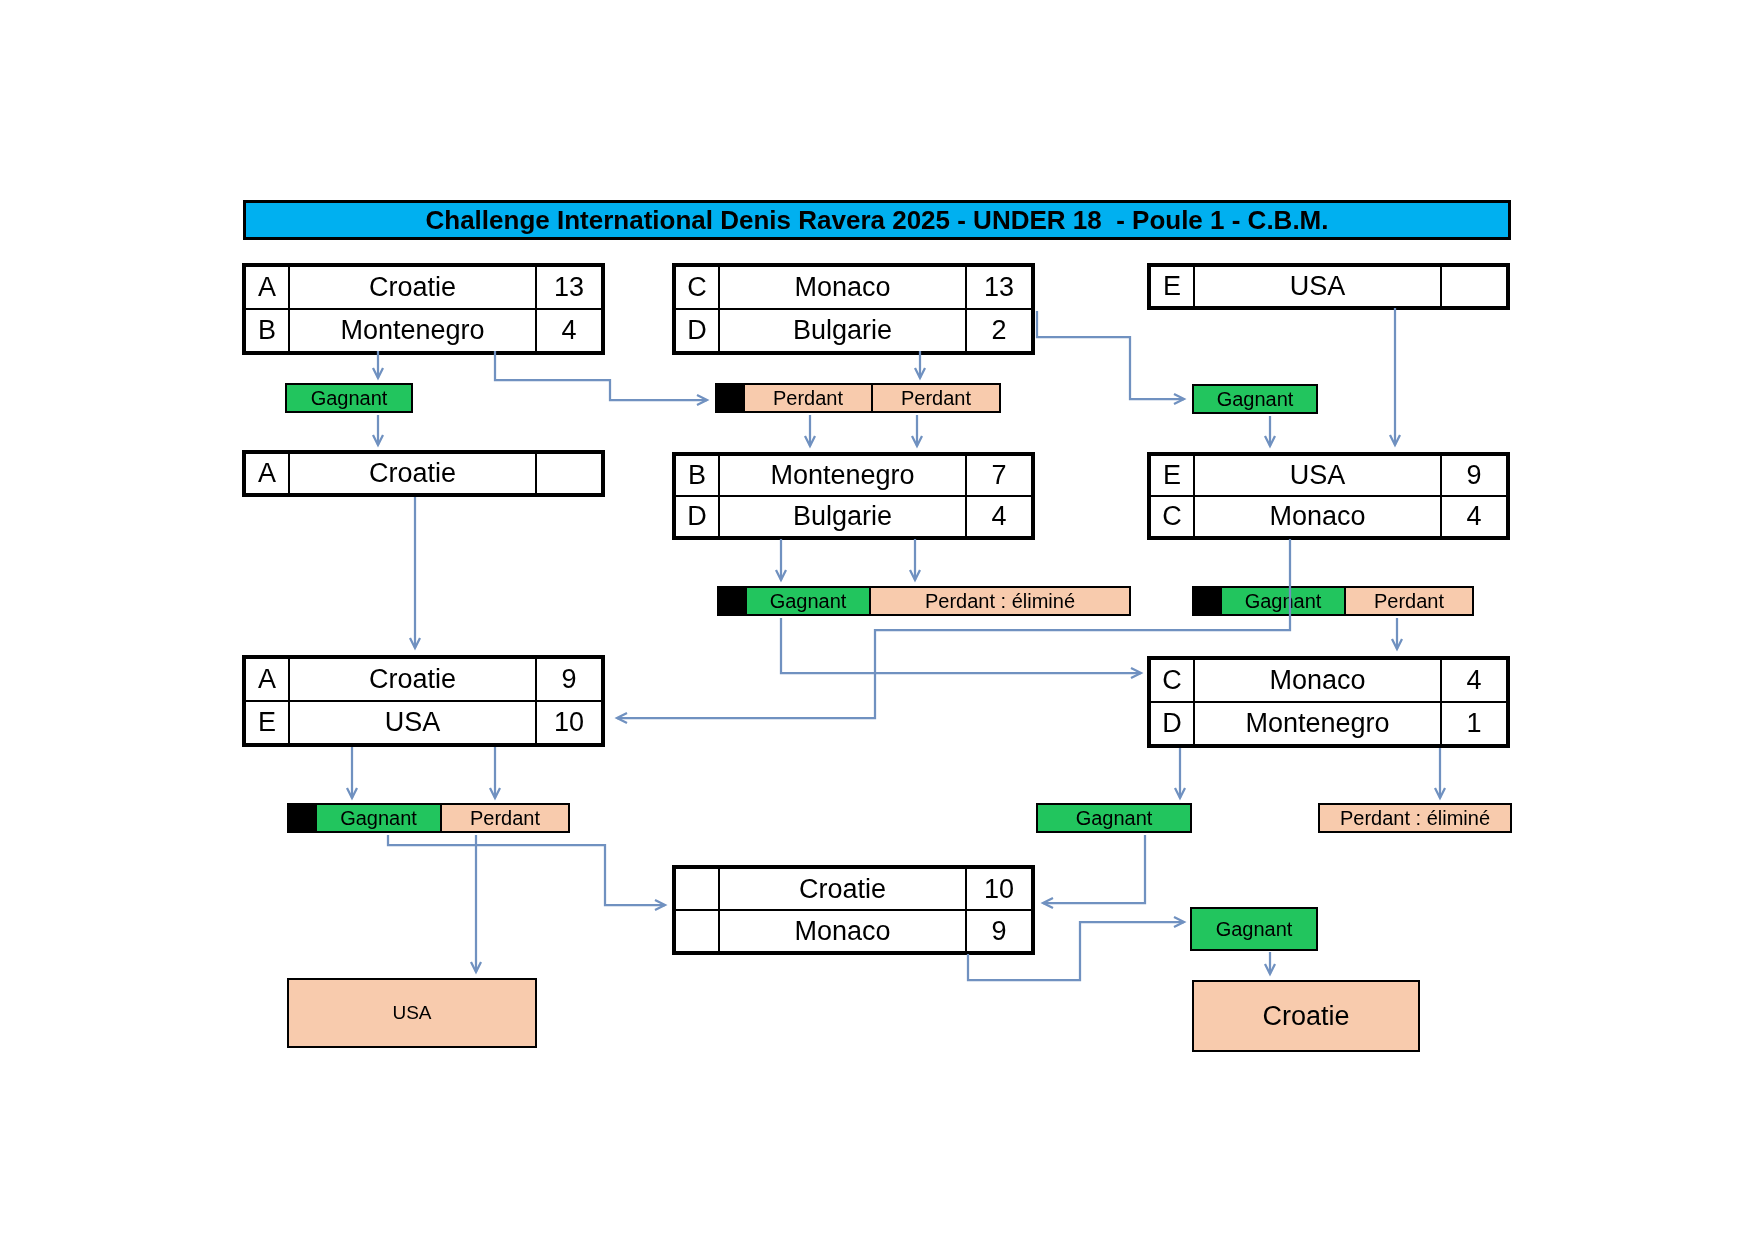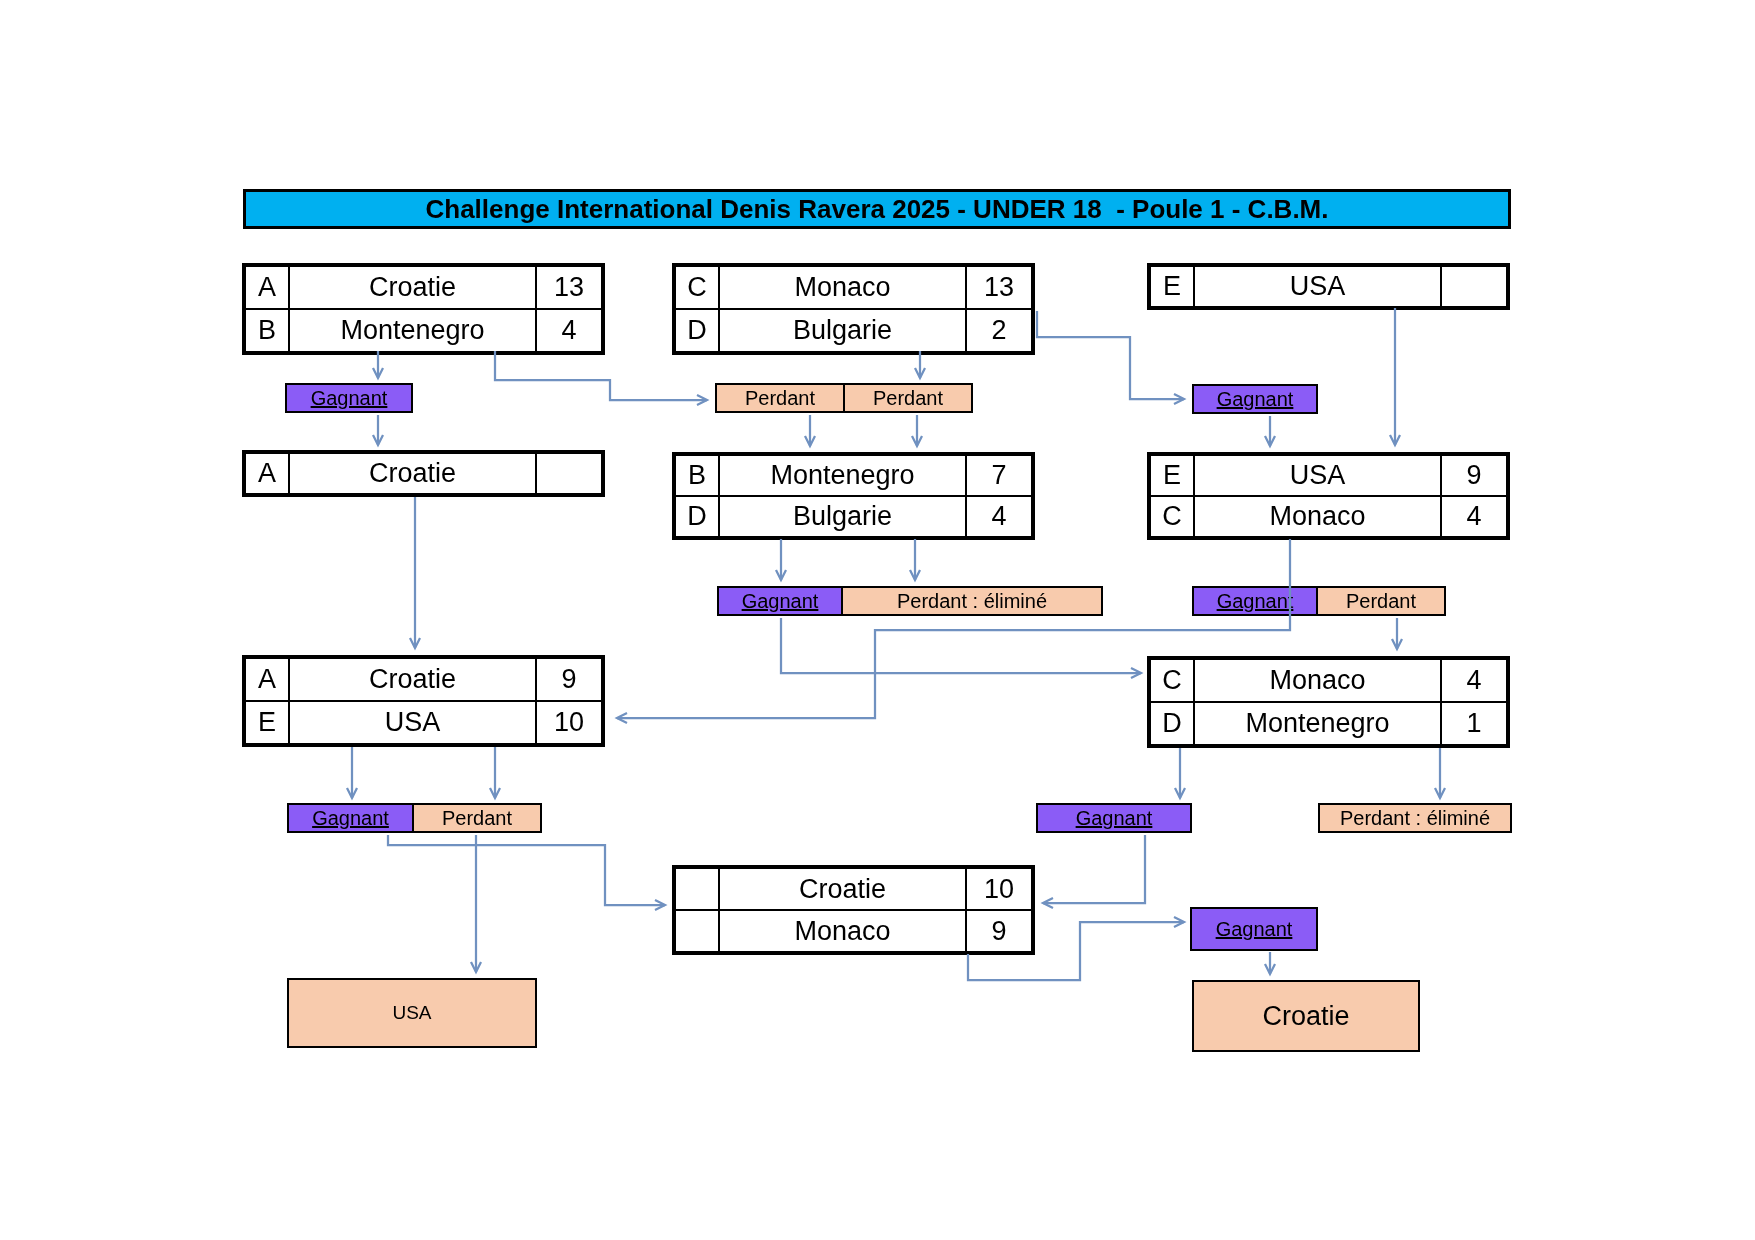--- a/index.html
+++ b/index.html
@@ -8,21 +8,21 @@
   #canvas {
     position: relative;
     width: 1755px;
     height: 1240px;
     background: #ffffff;
     overflow: hidden;
   }
   
   .title-bar {
     position: absolute;
-    left: 243px; top: 189px; width: 1268px; height: 40px;
+    left: 243px; top: 200px; width: 1268px; height: 40px;
     background: #00B0F0;
     border: 3px solid #000;
     display: flex; align-items: center; justify-content: center;
     font-size: 26px; font-weight: bold; color: #000;
     white-space: pre;
   }
   
   .tbl {
     position: absolute;
     width: 363px;
@@ -46,33 +46,33 @@
   #t7 { left: 242px; top: 655px; grid-auto-rows: 41px; }
   #t8 { left: 1147px; top: 656px; grid-auto-rows: 41px; }
   #t9 { left: 672px; top: 865px; grid-auto-rows: 40px; }
   
   .lbl {
     position: absolute; height: 30px;
     border: 2px solid #000;
     display: flex; align-items: center; justify-content: center;
     font-size: 20px; color: #000;
   }
-  .win  { background: #8b5cf6; text-decoration: underline; }
+  .win  { background: #22c55e; }
   .lose { background: #F8CBAD; }
   #g1  { left: 285px;  top: 383px; width: 128px; }
   #g2  { left: 1192px; top: 384px; width: 126px; }
   #g5  { left: 1036px; top: 803px; width: 156px; }
   #pe2 { left: 1318px; top: 803px; width: 194px; }
   #g6  { left: 1190px; top: 907px; width: 128px; height: 44px; }
   
   .pair {
     position: absolute; height: 30px;
     border: 2px solid #000;
     background: #000;
-    display: flex; gap: 2px;
+    display: flex; gap: 2px; padding-left: 28px;
   }
   .pair .pcell {
     display: flex; align-items: center; justify-content: center;
     font-size: 20px; color: #000; height: 100%;
   }
   #pair1 { left: 715px;  top: 383px; }
   #pair2 { left: 717px;  top: 586px; }
   #pair3 { left: 1192px; top: 586px; }
   #pair4 { left: 287px;  top: 803px; }
   

